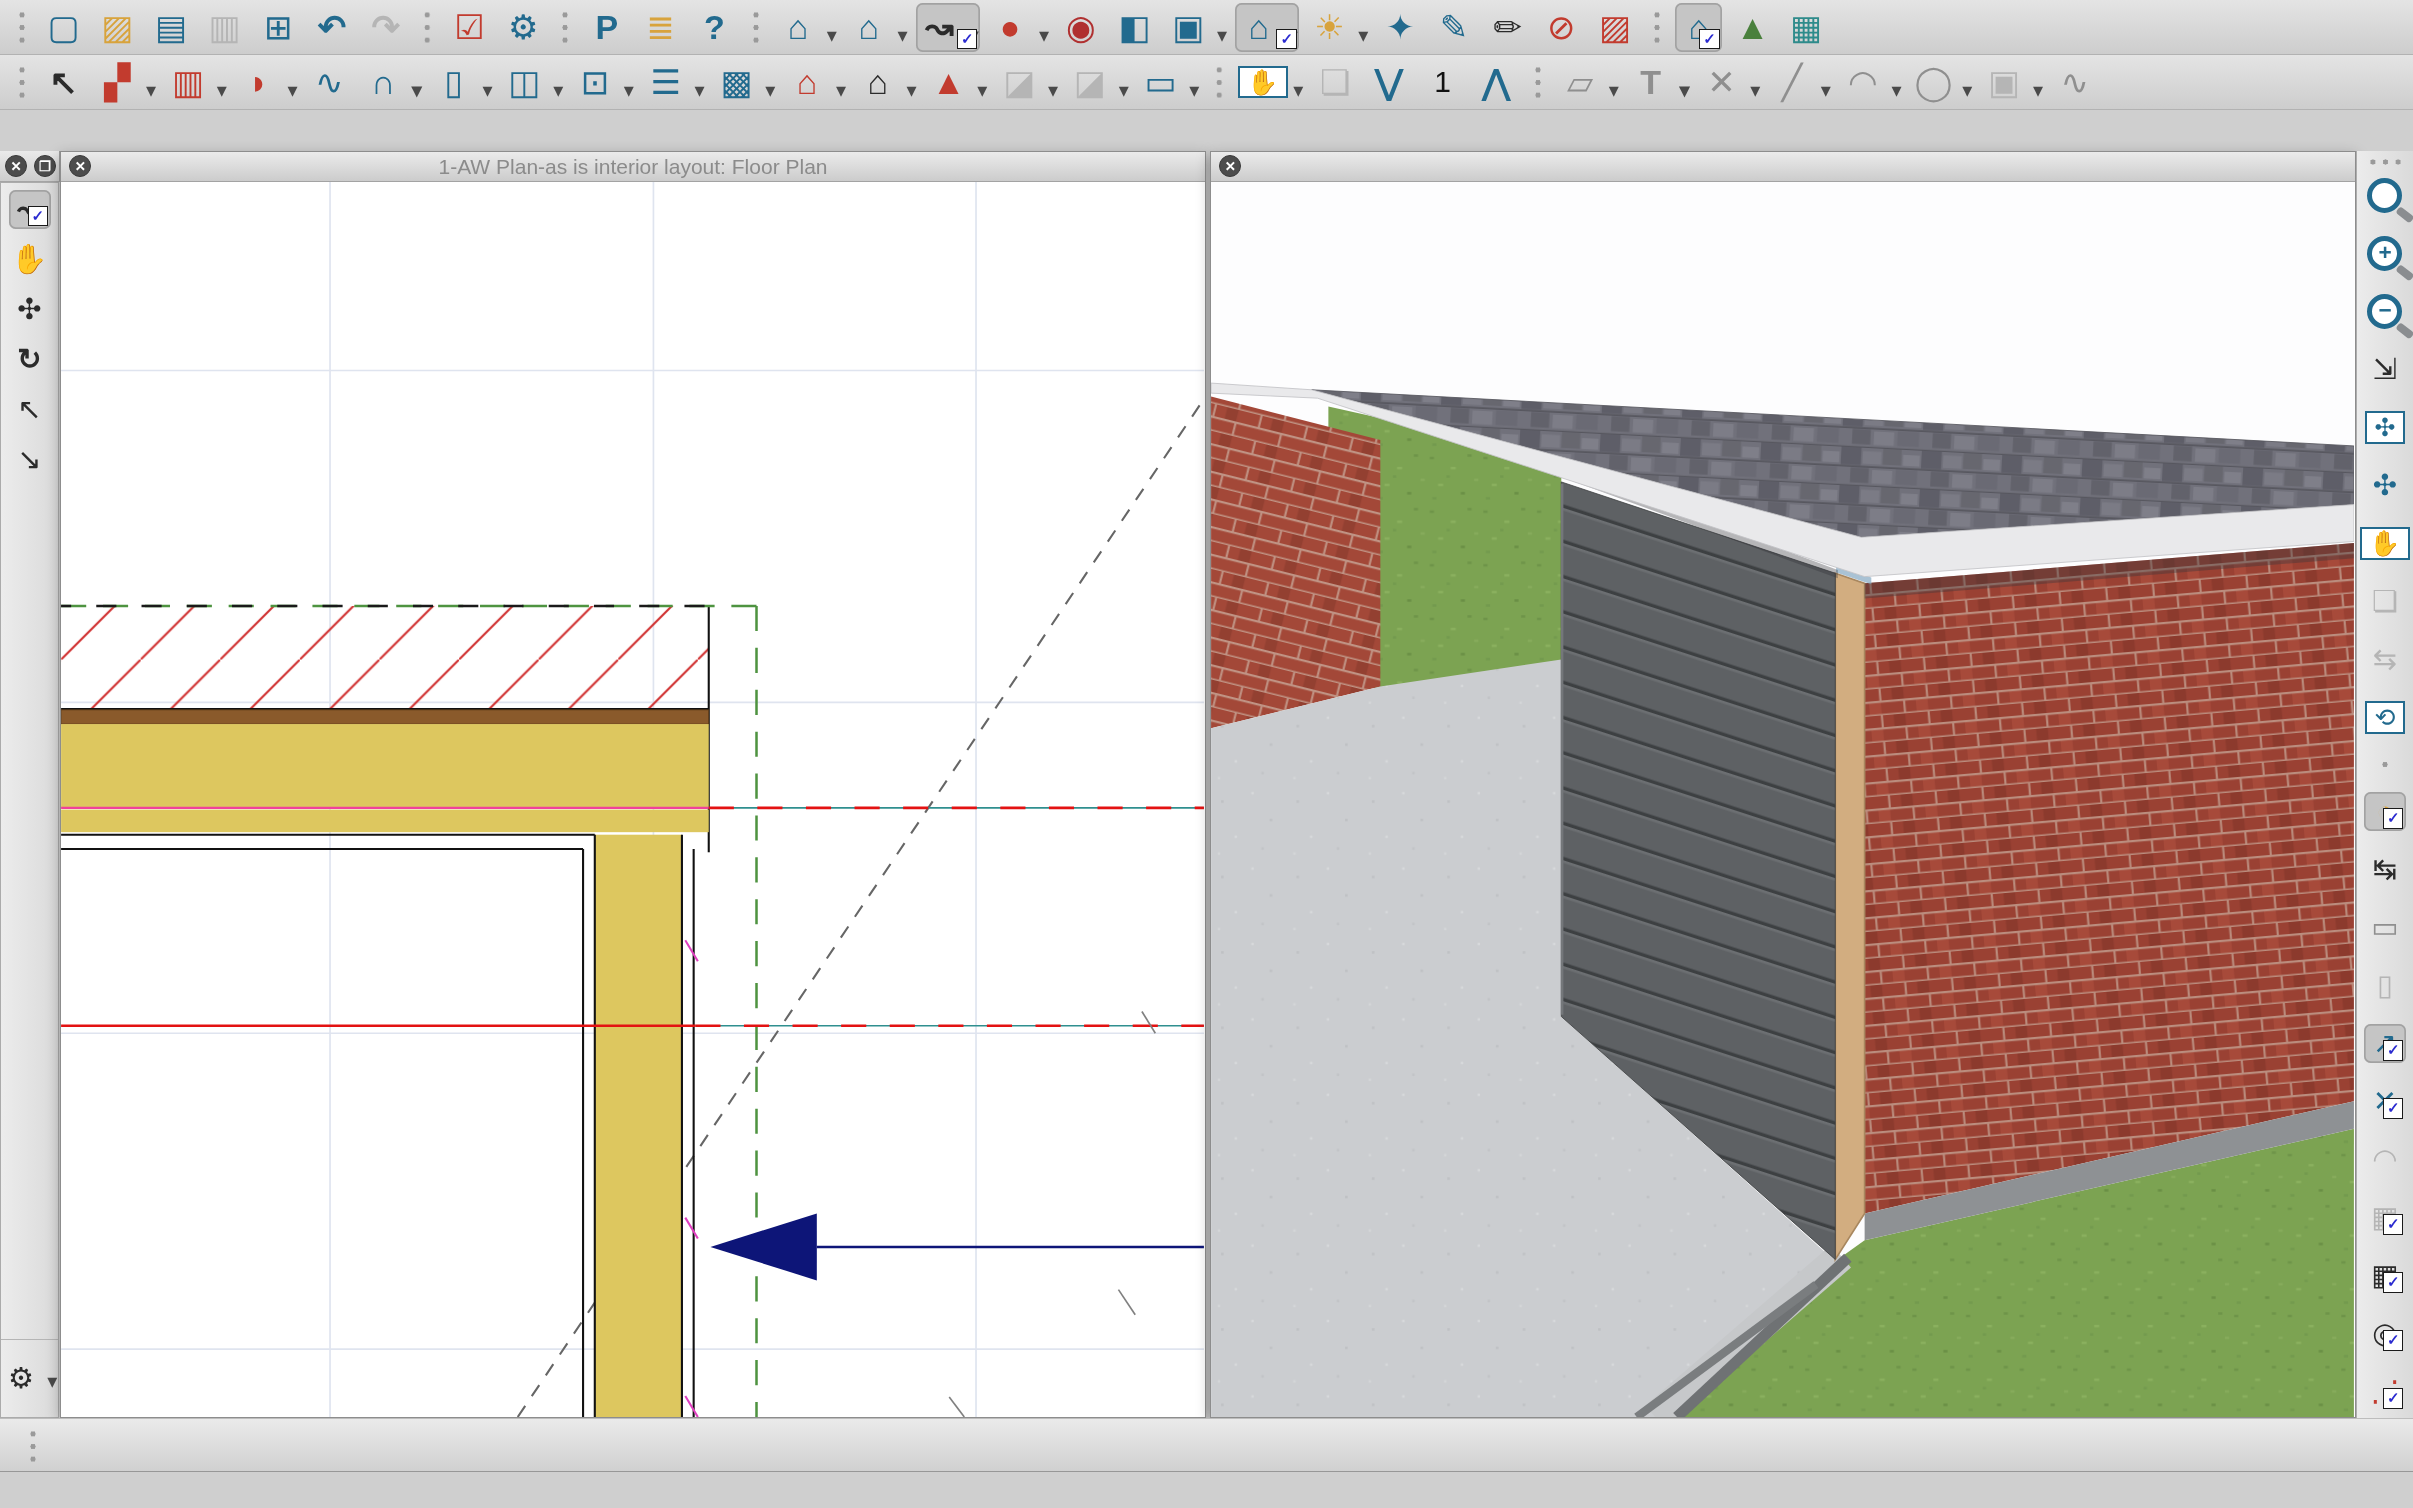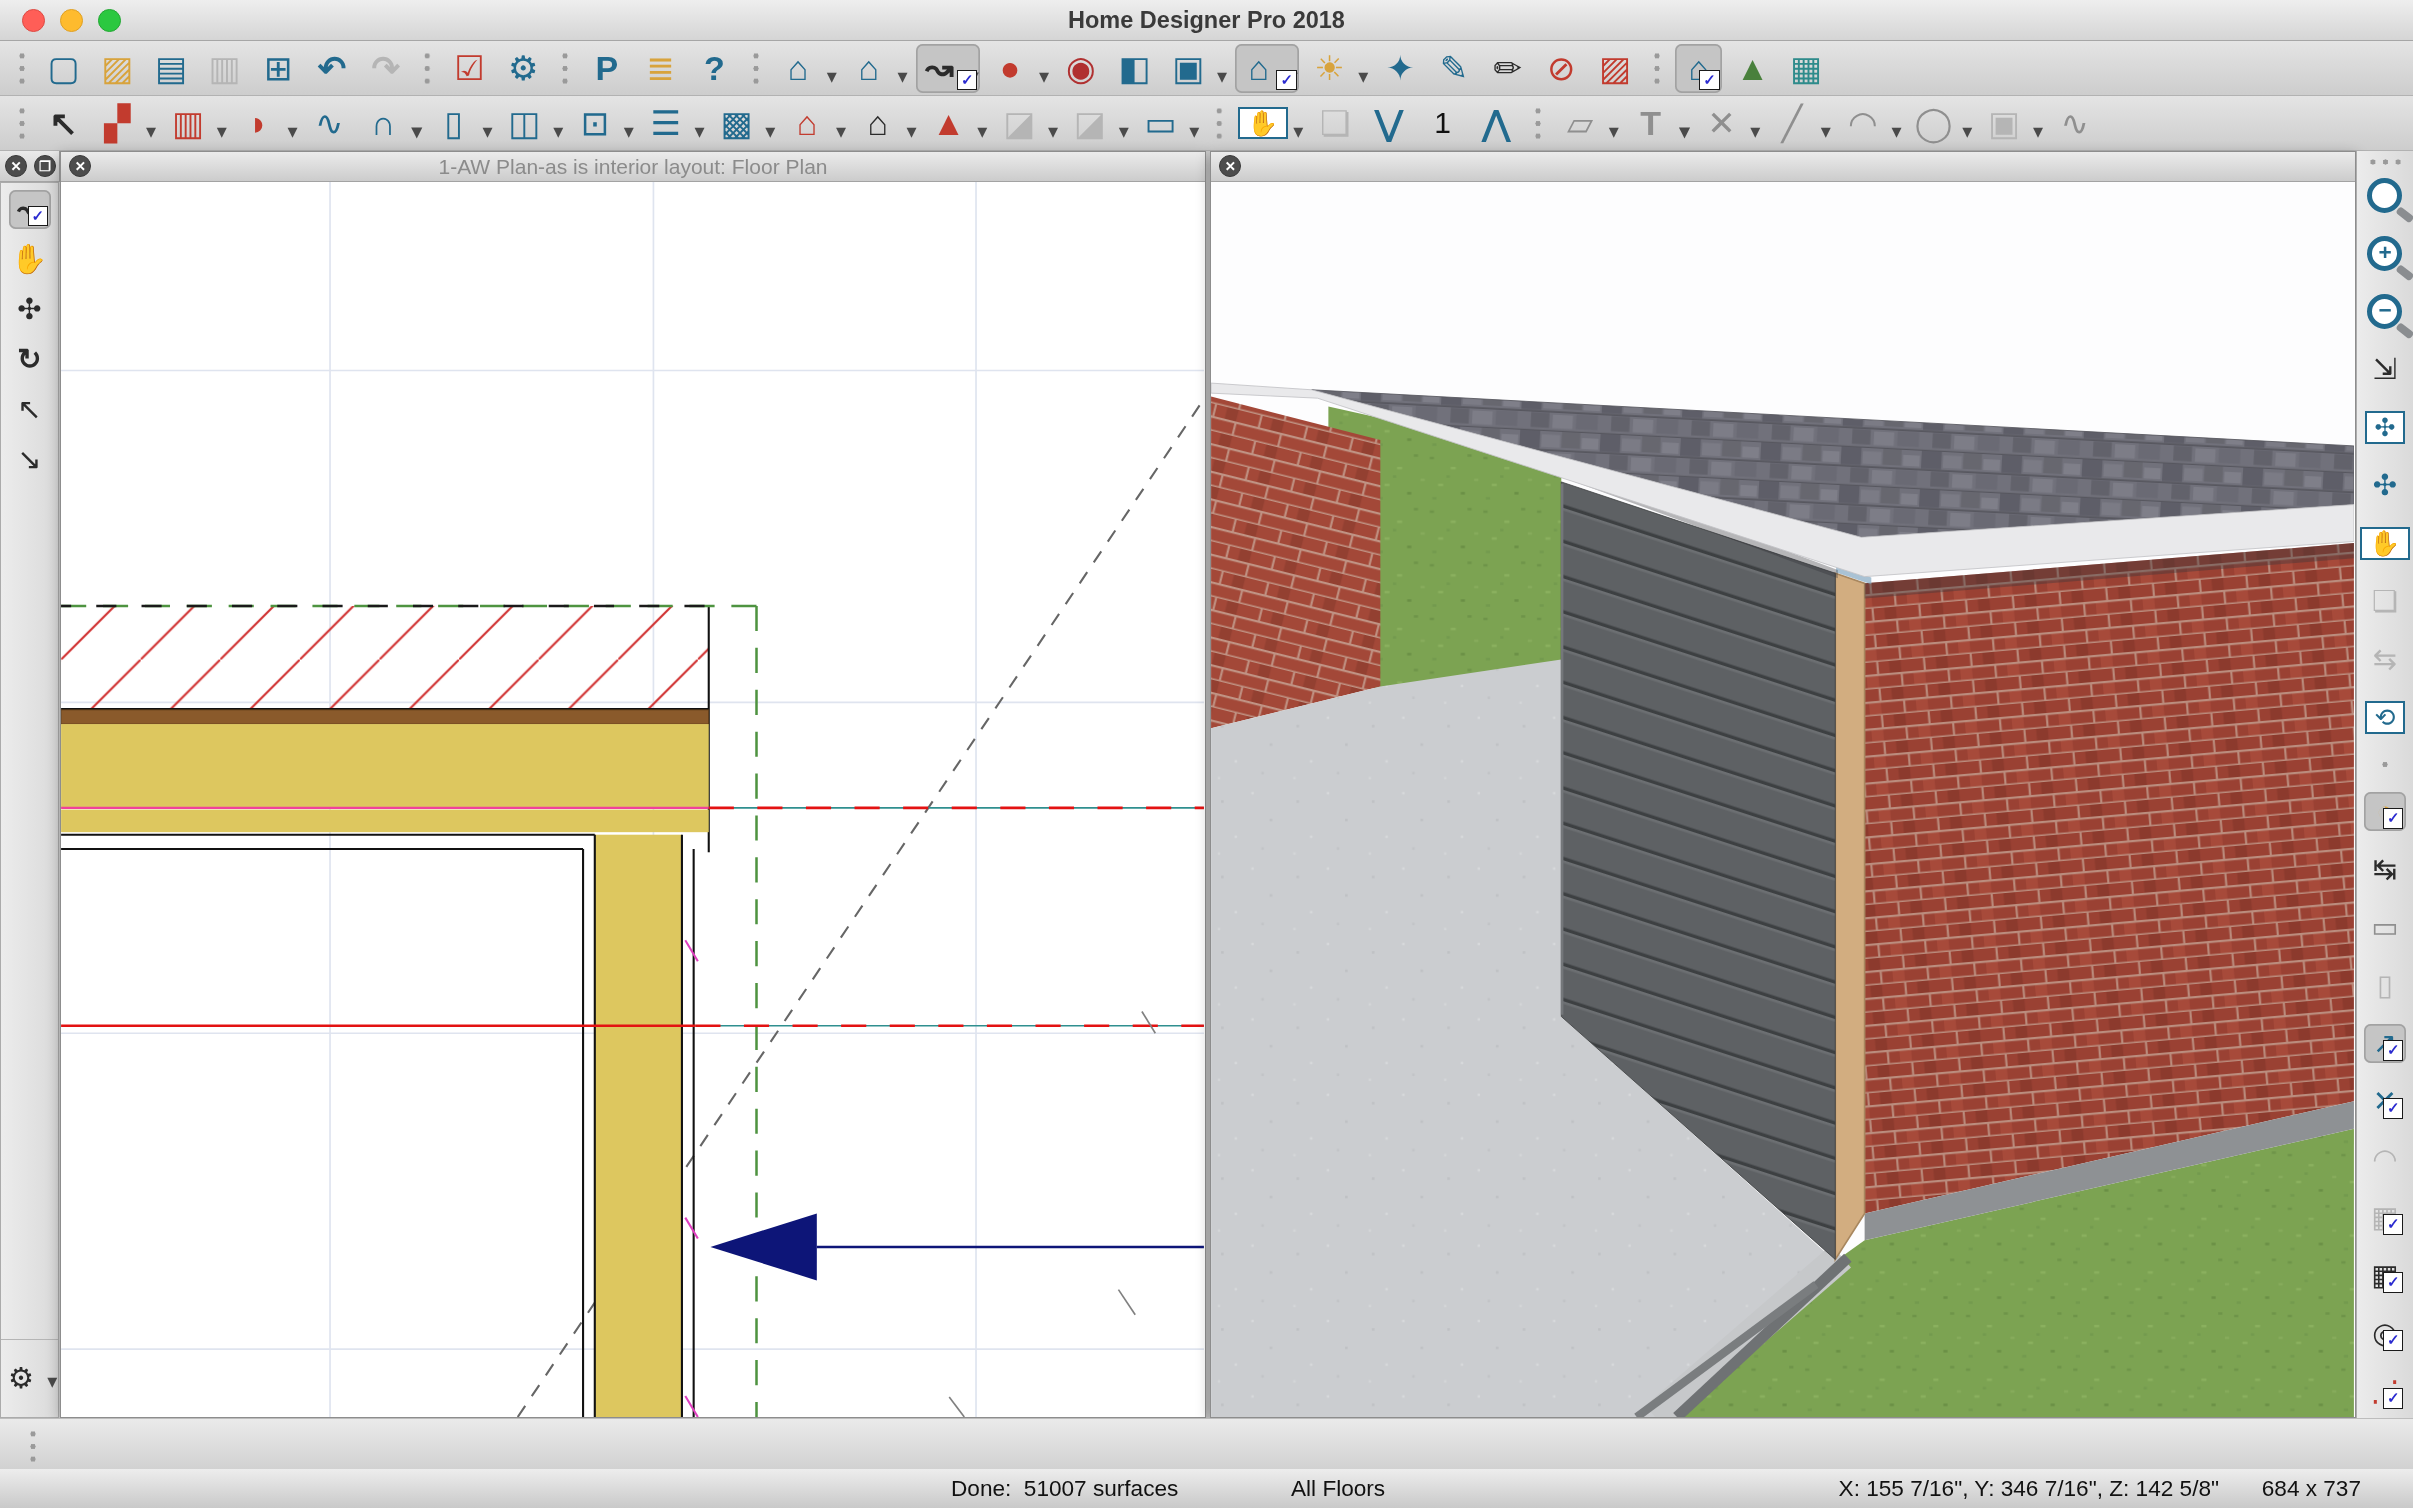--- a/index.html
+++ b/index.html
@@ -79,28 +79,20 @@
   .statusbar{position:absolute;left:0;right:0;bottom:0;height:39px;
     background:linear-gradient(#ededed,#c9c9c9);font-size:22.6px;color:#111;}
   .statusbar span{position:absolute;top:0;line-height:39px;white-space:pre;}
   .st-done{left:951px;} .st-floors{left:1291px;} .st-coords{right:194px;} .st-size{right:52px;}
 </style>
 </head>
 <body>
 
 <div class="app">
 
-  <div class="mac-titlebar">
-    <div class="traffic">
-      <span class="tl tl-red"></span>
-      <span class="tl tl-yellow"></span>
-      <span class="tl tl-green"></span>
-    </div>
-    <div class="app-title">Home Designer Pro 2018</div>
-  </div>
 
   <div class="toolbar">
 
   <div class="tb-sep"></div>
       <div class="tbi">
         <span class="glyph">▢</span>
       </div>
       <div class="tbi amber">
         <span class="glyph">▨</span>
       </div>
@@ -558,20 +550,14 @@
             <span class="glyph">⋰</span>
           </div>
         </div>
     </div>
 
     <div class="bottom-strip">
       <span class="strip-dots"></span>
     </div>
   </div>
 
-  <div class="statusbar">
-    <span class="st-done">Done:  51007 surfaces</span>
-    <span class="st-floors">All Floors</span>
-    <span class="st-coords">X: 155 7/16", Y: 346 7/16", Z: 142 5/8"</span>
-    <span class="st-size">684 x 737</span>
-  </div>
 </div>
 
 
 </body></html>

